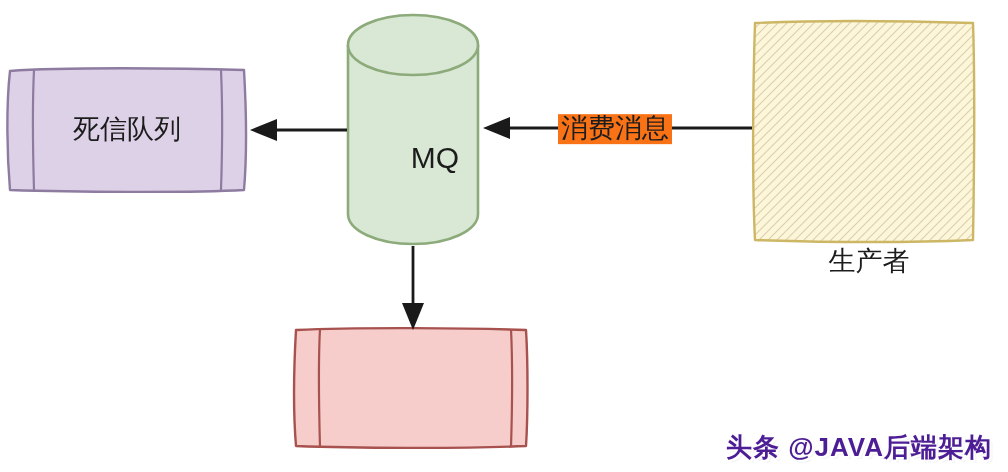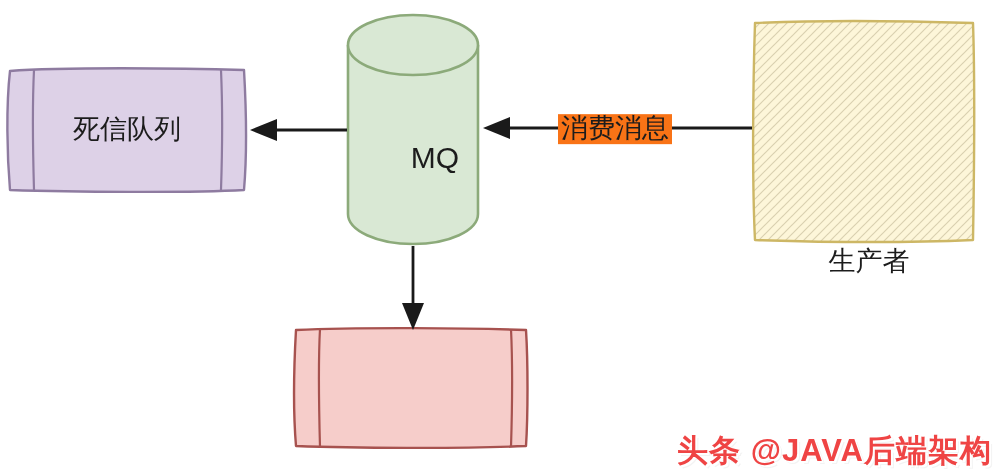--- a/index.html
+++ b/index.html
@@ -33,24 +33,24 @@
   .lbl-prod   { left: 869px; top: 262px; font-size: 27px; }
   .lbl-retry  { left: 411px; top: 388px; font-size: 27px; }
   .lbl-edge   {
     left: 615px; top: 129px; font-size: 27px;
     background: #f97316; padding: 0 3px;
   }
   .watermark {
     position: absolute;
     right: 16px;
     top: 430px;
-    font-size: 31px;
+    font-size: 26px;
     font-weight: 700;
     letter-spacing: 1px;
-    color: #ef4444;
+    color: #4c1d95;
     text-shadow: 2px 2px 0 #ffffff, 3px 3px 0 #f3f3f3;
     white-space: nowrap;
   }
 </style>
 </head>
 <body>
 
 <div class="canvas">
 
   <svg class="shapes" width="1008" height="472" viewBox="0 0 1008 472">

